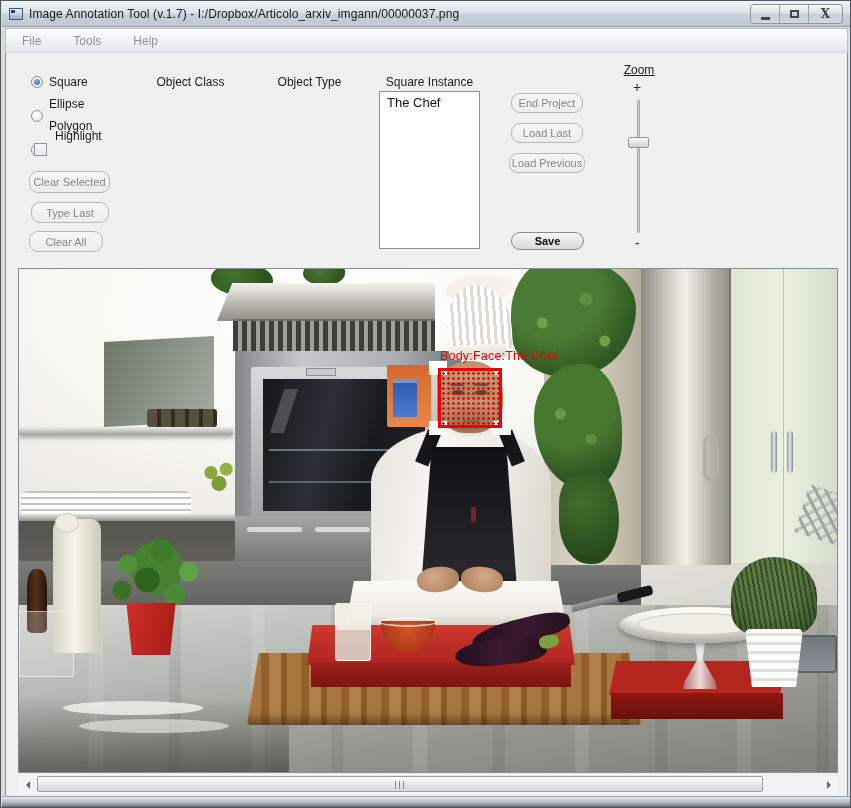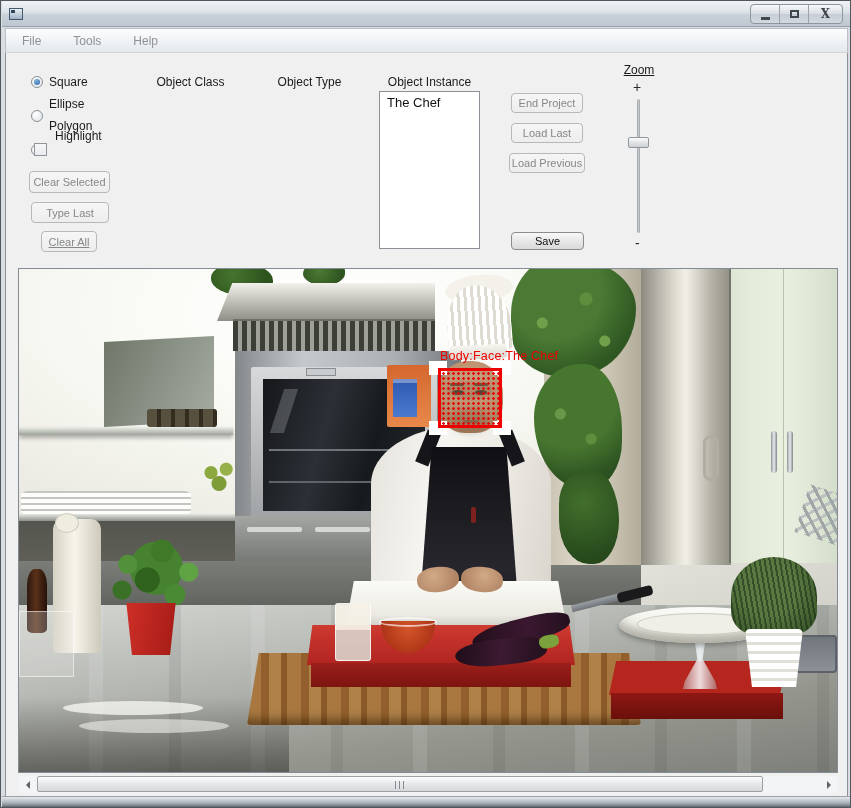--- a/index.html
+++ b/index.html
@@ -43,24 +43,24 @@
   .ctl-label { font-size:12px; color:#1b1b1b; }
 
   .radio { width:12px; height:12px; border-radius:50%; border:1px solid #8a9095;
     background:radial-gradient(circle at 35% 30%, #ffffff, #dfe4e8); position:relative; }
   .radio.checked:after { content:""; position:absolute; left:2px; top:2px; width:6px; height:6px;
     border-radius:50%; background:radial-gradient(circle at 35% 30%, #7fb2df, #2f66a8); }
   .checkbox { width:13px; height:13px; border:1px solid #8e9499;
     background:linear-gradient(#f5f7f9,#e9ebee); }
 
   .btn { display:flex; align-items:center; justify-content:center; font-size:11px;
-    border-radius:4px; border:1px solid #b4b9bd; color:#858789;
+    border-radius:9px; border:1px solid #b4b9bd; color:#858789;
     background:linear-gradient(#f6f6f6,#ededed); }
   .btn.enabled { border-color:#8a8c8e; color:#0c0c0c;
-    background:linear-gradient(#f8f8f8,#e9e9e9 45%,#d9d9d9); }
+    background:linear-gradient(#f8f8f8,#e9e9e9 45%,#d9d9d9);font-weight:bold; }
 
   .list-label { font-size:12px; color:#1b1b1b; text-align:center; }
   .listbox { background:#fff; border:1px solid #8c9298; padding-top:1px; }
   .list-item { font-size:13px; color:#111; height:18px; line-height:17px; padding-left:5px;
     margin:0 1px; border:1px solid transparent; }
   .list-item.sel { background:linear-gradient(#fafbfc,#e9ecef);
     border:1px solid #c9d0d7; border-radius:2px; }
 
   .slider-track { width:3px; background:linear-gradient(90deg,#9b9fa3,#c6cace,#9b9fa3);
     border-radius:2px; }
@@ -94,20 +94,21 @@
   .handle { background:#ffffff; width:18px; height:14px; }
   .anno-label { font-size:12.5px; color:#ee0000; white-space:nowrap; letter-spacing:.2px; }
 </style>
 </head>
 <body>
 
 <div id="window">
 
   <div class="titlebar">
     <div class="app-icon"></div>
+    <div class="title-text">Image Annotation Tool (v.1.7) - I:/Dropbox/Articolo_arxiv_imgann/00000037.png</div>
     <div class="winbtns">
       <div class="winbtn">
           <div class="glyph-min"></div>
         </div>
       <div class="winbtn">
           <div class="glyph-max"></div>
         </div>
       <div class="winbtn">
           <span class="glyph-close">X</span>
         </div>
@@ -127,27 +128,27 @@
   <div class="abs radio" style="left:30px;top:97px;"></div>
   <span class="abs ctl-label" style="left:48px;top:96px;">Ellipse</span>
   <div class="abs radio" style="left:30px;top:119px;"></div>
   <span class="abs ctl-label" style="left:48px;top:118px;">Polygon</span>
 
   <div class="abs checkbox" style="left:33px;top:142px;"></div>
   <span class="abs ctl-label" style="left:54px;top:128px;">Highlight</span>
 
   <div class="abs btn" style="left:28px;top:170px;width:81px;height:22px;">Clear Selected</div>
   <div class="abs btn" style="left:30px;top:201px;width:78px;height:21px;">Type Last</div>
-  <div class="abs btn" style="left:40px;top:230px;width:56px;height:21px;text-decoration:underline;">Clear All</div>
+  <div class="abs btn" style="left:28px;top:230px;width:74px;height:21px;">Clear All</div>
 
   <div class="abs list-label" style="left:139px;top:74px;width:101px;">Object Class</div>
 
   <div class="abs list-label" style="left:258px;top:74px;width:101px;">Object Type</div>
 
-  <div class="abs list-label" style="left:378px;top:74px;width:101px;">Object Instance</div>
+  <div class="abs list-label" style="left:378px;top:74px;width:101px;">Square Instance</div>
   <div class="abs listbox" style="left:378px;top:90px;width:101px;height:158px;">
     <div class="list-item">The Chef</div>
   </div>
 
   <div class="abs btn" style="left:510px;top:92px;width:72px;height:20px;">End Project</div>
   <div class="abs btn" style="left:510px;top:122px;width:72px;height:20px;">Load Last</div>
   <div class="abs btn" style="left:508px;top:152px;width:76px;height:20px;">Load Previous</div>
   <div class="abs btn enabled" style="left:510px;top:231px;width:73px;height:18px;">Save</div>
 
   <div class="abs ctl-label" style="left:622px;top:62px;width:32px;text-align:center;text-decoration:underline;">Zoom</div>

